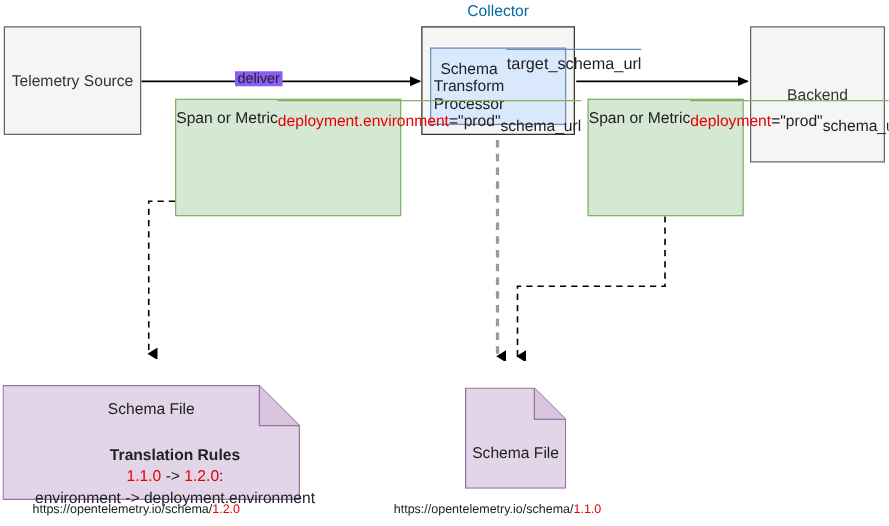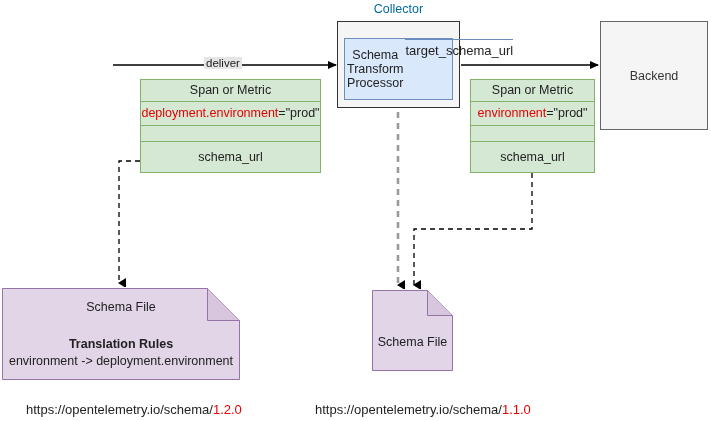--- a/index.html
+++ b/index.html
@@ -73,21 +73,21 @@
     font-size: 13px;
     color: #222222;
   }
   
   .green-table {
     position: absolute;
     box-sizing: border-box;
     background: #d5e8d4;
     border: 1px solid #82b366;
     display: flex;
-    flex-direction: column;
+    flex-direction: row;
   }
   .green-row {
     display: flex;
     align-items: center;
     justify-content: center;
     font-size: 12.5px;
     color: #222222;
     box-sizing: border-box;
     white-space: nowrap;
   }
@@ -95,60 +95,61 @@
   .row-head   { height: 27px; }
   .row-attr   { height: 32px; }
   .row-empty  { height: 20px; }
   .row-url    { height: 41px; }
   .attr-key { color: #e60000; }
   .attr-val { color: #222222; }
   
   .schema-file {
     position: absolute;
     box-sizing: border-box;
+    margin-top: 20px;
   }
   .schema-file svg {
     position: absolute;
     left: 0; top: 0;
     display: block;
   }
   .schema-file .sf-text {
     position: absolute;
     left: 0; width: 100%;
     text-align: center;
     font-size: 12.5px;
     color: #222222;
   }
   
   #sf-left-title { top: 12px; }
-  #sf-left-rules { top: 48px; line-height: 1.34; }
+  #sf-left-rules { top: 48px; line-height: 1.34; padding-left: 19px; }
   #sf-left-rules .rules-head { font-weight: bold; }
   #sf-left-rules .ver { color: #e60000; }
   #sf-right-title { top: 45px; }
   
   .url-caption {
     position: absolute;
-    font-size: 13px;
+    font-size: 10px;
     color: #222222;
     white-space: nowrap;
   }
   .url-caption .ver { color: #e60000; }
   
   #edges {
     position: absolute;
     left: 0; top: 0;
     width: 711px; height: 421px;
     pointer-events: none;
   }
   #deliver-label {
     position: absolute;
-    left: 204px; top: 57px;
+    left: 188px; top: 57px;
     font-size: 11.5px;
     color: #222222;
-    background: #e5e5e5;
+    background: #8b5cf6;
     padding: 0 2px;
   }
 </style>
 </head>
 <body>
 
 <div id="canvas">
 
   <svg id="edges" viewBox="0 0 711 421" width="711" height="421">
     <defs>
@@ -169,20 +170,23 @@
 
     <path d="M140,161 L119,161 L119,283" stroke="#000000" stroke-width="1.3" fill="none" stroke-dasharray="5,4" marker-end="url(#arrow-dash)"></path>
 
     <path d="M398,101 L398,285" stroke="#9a9a9a" stroke-width="2.6" fill="none" stroke-dasharray="6,5" marker-end="url(#arrow-dash-gray)"></path>
 
     <path d="M532,173 L532,229 L414,229 L414,285" stroke="#000000" stroke-width="1.3" fill="none" stroke-dasharray="5,4" marker-end="url(#arrow-dash)"></path>
   </svg>
 
   <div id="deliver-label">deliver</div>
 
+  <div class="node gray-box" id="telemetry-source" style="left:3px; top:21px; width:110px; height:87px;">
+    <span>Telemetry Source</span>
+  </div>
 
   <div id="collector-label">Collector</div>
   <div class="node" id="collector-box"></div>
 
   <div id="processor-box">
     <div id="processor-title">Schema Transform Processor</div>
     <div id="processor-attr">target_schema_url</div>
   </div>
 
   <div class="node gray-box" id="backend" style="left:600px; top:21px; width:108px; height:109px;">
@@ -195,35 +199,36 @@
       <span class="attr-key">deployment.environment</span>
         <span class="attr-val">="prod"</span>
     </div>
     <div class="green-row row-empty"></div>
     <div class="green-row row-url">schema_url</div>
   </div>
 
   <div class="green-table" id="span-after" style="left:470px; top:79px; width:125px; height:94px;">
     <div class="green-row row-head">Span or Metric</div>
     <div class="green-row row-attr">
-      <span class="attr-key">environment</span>
+      <span class="attr-key">deployment</span>
         <span class="attr-val">="prod"</span>
     </div>
     <div class="green-row row-empty"></div>
     <div class="green-row row-url">schema_url</div>
   </div>
 
   <div class="schema-file" id="schema-file-left" style="left:2px; top:288px; width:238px; height:92px;">
     <svg width="238" height="92" viewBox="0 0 238 92">
       <path d="M0.5,0.5 L205.5,0.5 L237.5,32.5 L237.5,91.5 L0.5,91.5 Z" fill="#e1d5e7" stroke="#9673a6" stroke-width="1"></path>
       <path d="M205.5,0.5 L205.5,32.5 L237.5,32.5" fill="#d7c6de" stroke="#9673a6" stroke-width="1"></path>
     </svg>
     <div class="sf-text" id="sf-left-title">Schema File</div>
     <div class="sf-text" id="sf-left-rules">
       <div class="rules-head">Translation Rules</div>
+      <div><span class="ver">1.1.0</span><span> -&gt; </span><span class="ver">1.2.0</span><span>:</span></div>
       <div>environment -&gt; deployment.environment</div>
     </div>
   </div>
 
   <div class="url-caption" style="left:26px; top:402px;"><span>https://opentelemetry.io/schema/</span><span class="ver">1.2.0</span></div>
 
   <div class="schema-file" id="schema-file-right" style="left:372px; top:290px; width:81px; height:81px;">
     <svg width="81" height="81" viewBox="0 0 81 81">
       <path d="M0.5,0.5 L55.5,0.5 L80.5,25.5 L80.5,80.5 L0.5,80.5 Z" fill="#e1d5e7" stroke="#9673a6" stroke-width="1"></path>
       <path d="M55.5,0.5 L55.5,25.5 L80.5,25.5" fill="#d7c6de" stroke="#9673a6" stroke-width="1"></path>

